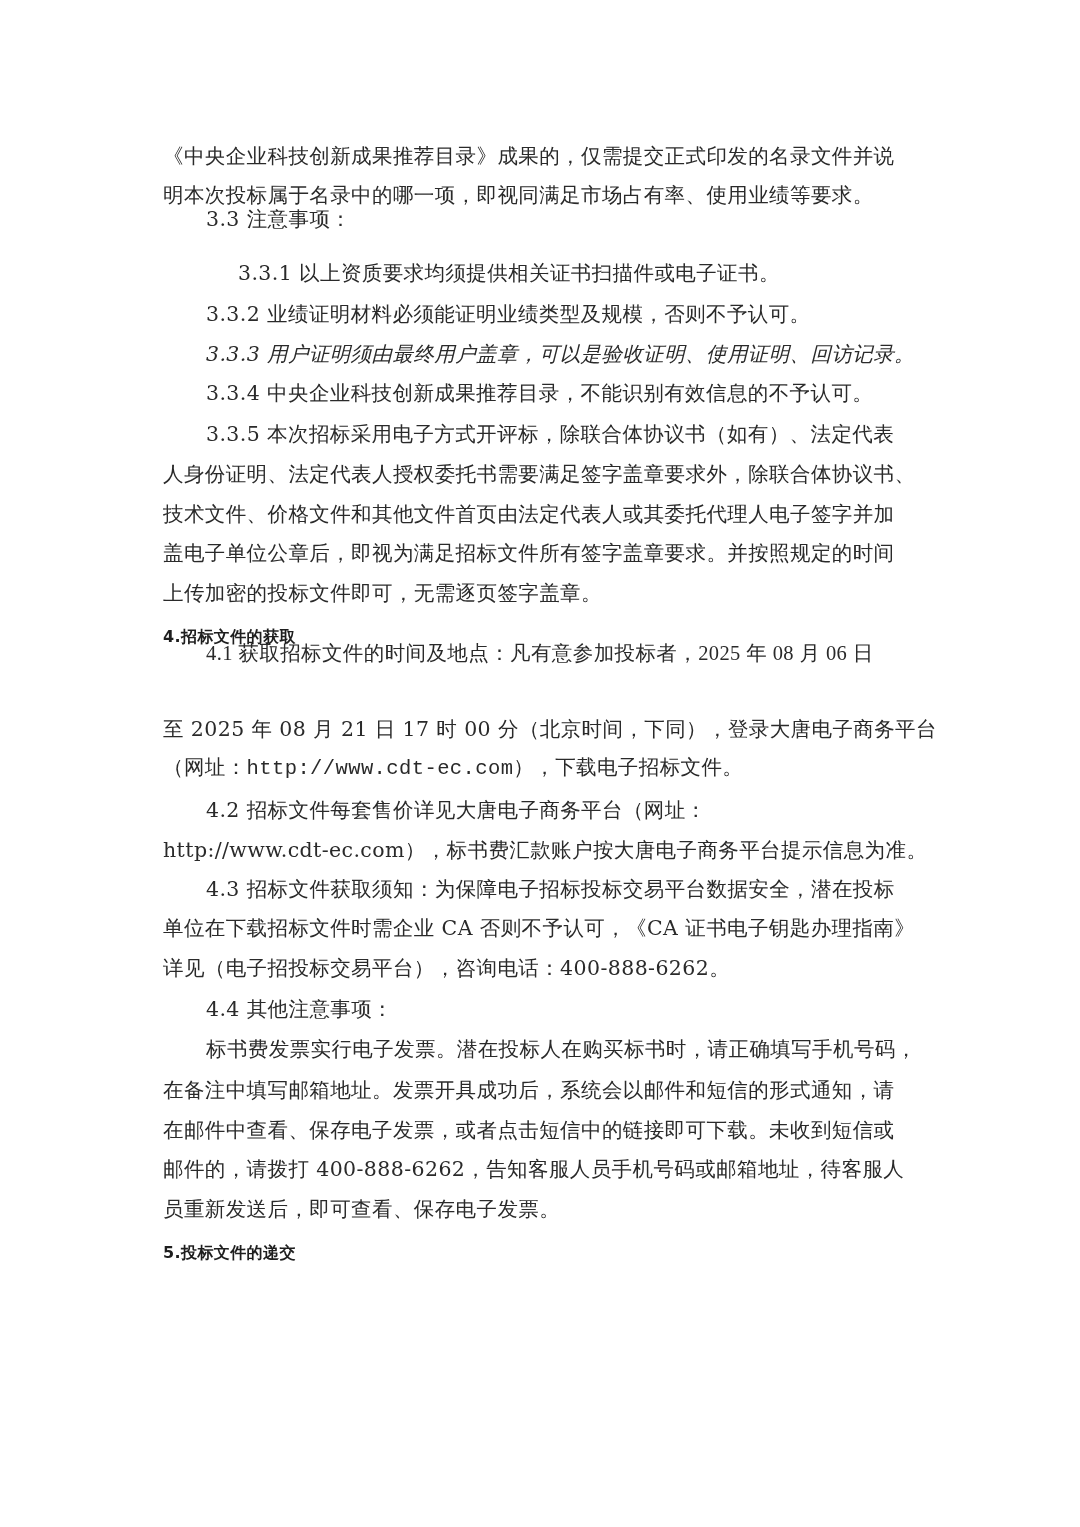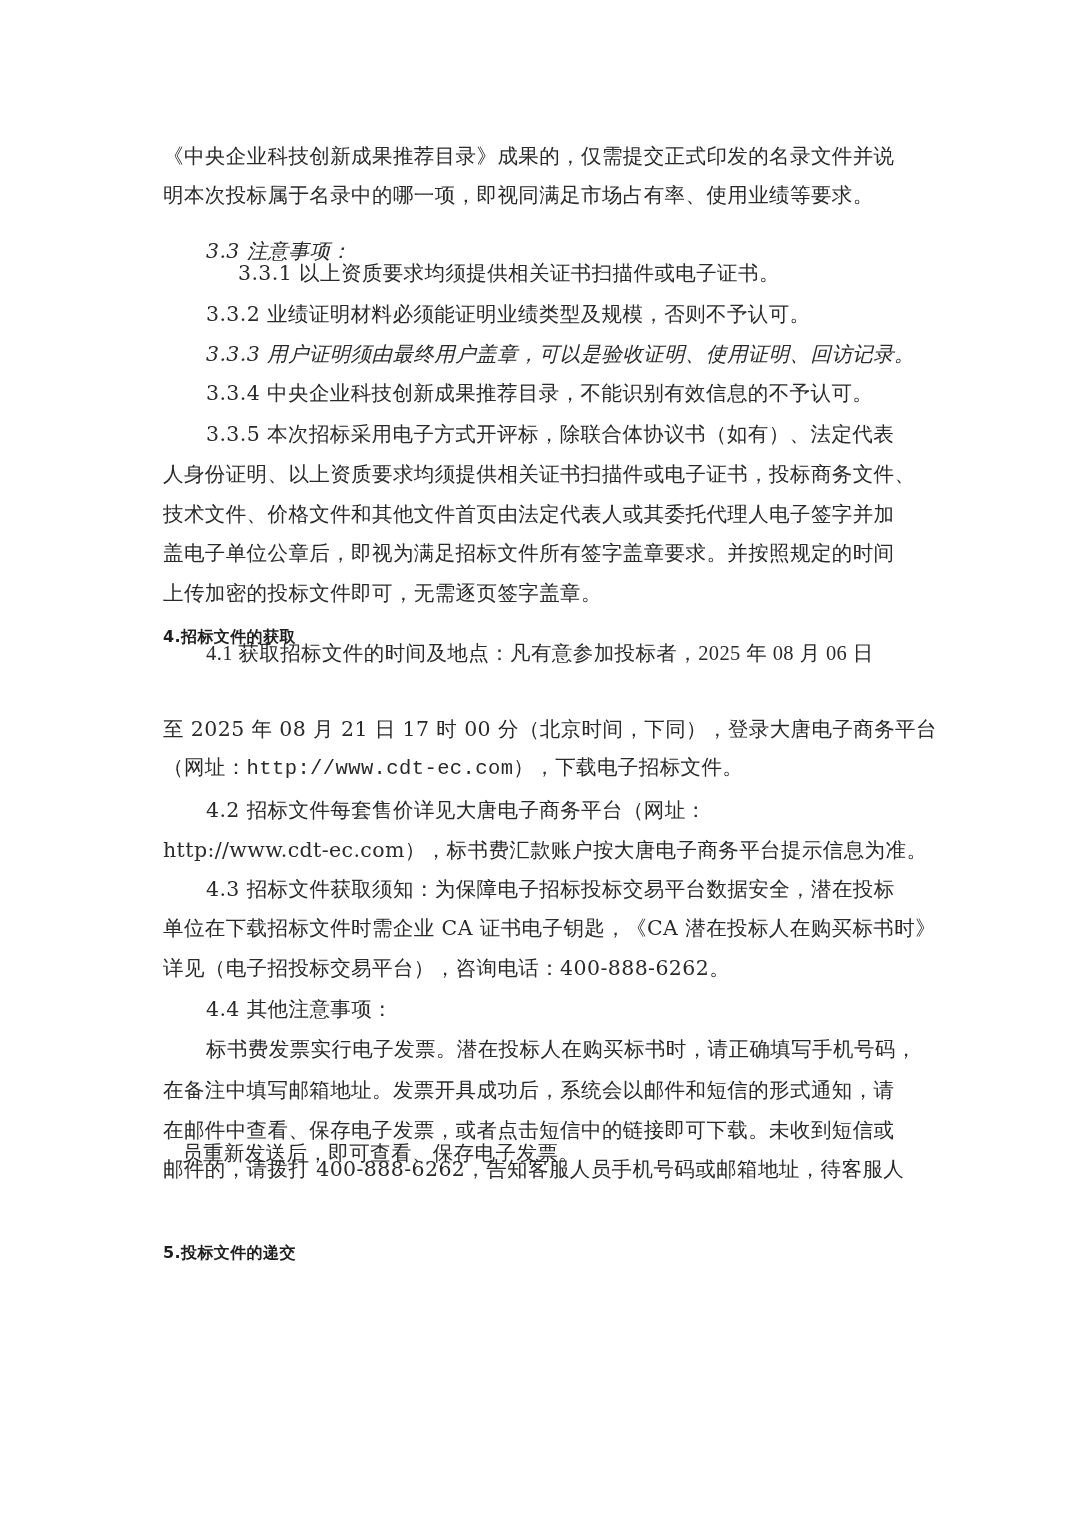--- a/index.html
+++ b/index.html
@@ -40,47 +40,47 @@
     }
   </style>
 </head>
 <body>
 
 <div class="page">
 
   <div class="line" style="top:143px;">《中央企业科技创新成果推荐目录》成果的，仅需提交正式印发的名录文件并说</div>
   <div class="line" style="top:182px;">明本次投标属于名录中的哪一项，即视同满足市场占有率、使用业绩等要求。</div>
 
-  <div class="line indent" style="top:238px;font-style:italic;">3.3 注意事项：</div>
+  <div class="line indent" style="top:206px;">3.3 注意事项：</div>
   <div class="line indent" style="top:260px;margin-left:32px;">3.3.1 以上资质要求均须提供相关证书扫描件或电子证书。</div>
   <div class="line indent" style="top:301px;">3.3.2 业绩证明材料必须能证明业绩类型及规模，否则不予认可。</div>
   <div class="line indent" style="top:341px;font-style:italic;">3.3.3 用户证明须由最终用户盖章，可以是验收证明、使用证明、回访记录。</div>
   <div class="line indent" style="top:380px;">3.3.4 中央企业科技创新成果推荐目录，不能识别有效信息的不予认可。</div>
 
   <div class="line indent" style="top:421px;">3.3.5 本次招标采用电子方式开评标，除联合体协议书（如有）、法定代表</div>
-  <div class="line" style="top:461px;">人身份证明、以上资质要求均须提供相关证书扫描件或电子证书，投标商务文件、</div>
+  <div class="line" style="top:461px;">人身份证明、法定代表人授权委托书需要满足签字盖章要求外，除联合体协议书、</div>
   <div class="line" style="top:501px;">技术文件、价格文件和其他文件首页由法定代表人或其委托代理人电子签字并加</div>
   <div class="line" style="top:540px;">盖电子单位公章后，即视为满足招标文件所有签字盖章要求。并按照规定的时间</div>
   <div class="line" style="top:580px;">上传加密的投标文件即可，无需逐页签字盖章。</div>
 
   <div class="line heading" style="top:624px;">4.招标文件的获取</div>
 
   <div class="line indent" style="top:640px;font-family:Liberation Serif, serif;">4.1 获取招标文件的时间及地点：凡有意参加投标者，2025 年 08 月 06 日</div>
   <div class="line" style="top:716px;">至 2025 年 08 月 21 日 17 时 00 分（北京时间，下同），登录大唐电子商务平台</div>
   <div class="line" style="top:756px;font-family:Liberation Mono, monospace;">（网址：http://www.cdt-ec.com），下载电子招标文件。</div>
 
   <div class="line indent" style="top:797px;">4.2 招标文件每套售价详见大唐电子商务平台（网址：</div>
   <div class="line" style="top:837px;">http://www.cdt-ec.com），标书费汇款账户按大唐电子商务平台提示信息为准。</div>
 
   <div class="line indent" style="top:876px;">4.3 招标文件获取须知：为保障电子招标投标交易平台数据安全，潜在投标</div>
-  <div class="line" style="top:915px;">单位在下载招标文件时需企业 CA 证书电子钥匙，《CA 潜在投标人在购买标书时》</div>
+  <div class="line" style="top:915px;">单位在下载招标文件时需企业 CA 否则不予认可，《CA 证书电子钥匙办理指南》</div>
   <div class="line" style="top:955px;">详见（电子招投标交易平台），咨询电话：400-888-6262。</div>
 
   <div class="line indent" style="top:996px;">4.4 其他注意事项：</div>
   <div class="line indent" style="top:1036px;">标书费发票实行电子发票。潜在投标人在购买标书时，请正确填写手机号码，</div>
   <div class="line" style="top:1077px;">在备注中填写邮箱地址。发票开具成功后，系统会以邮件和短信的形式通知，请</div>
   <div class="line" style="top:1117px;">在邮件中查看、保存电子发票，或者点击短信中的链接即可下载。未收到短信或</div>
   <div class="line" style="top:1156px;">邮件的，请拨打 400-888-6262，告知客服人员手机号码或邮箱地址，待客服人</div>
-  <div class="line" style="top:1140px;margin-left:19px;">员重新发送后，即可查看、保存电子发票。</div>
+  <div class="line" style="top:1196px;">员重新发送后，即可查看、保存电子发票。</div>
 
   <div class="line heading" style="top:1240px;">5.投标文件的递交</div>
 
 </div>
 
 </body></html>

